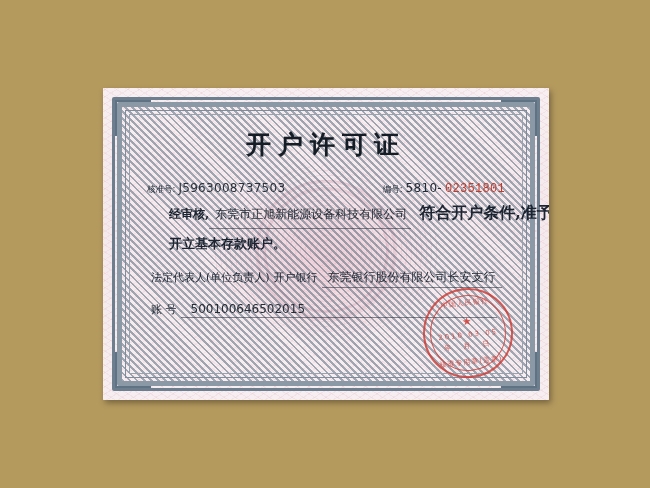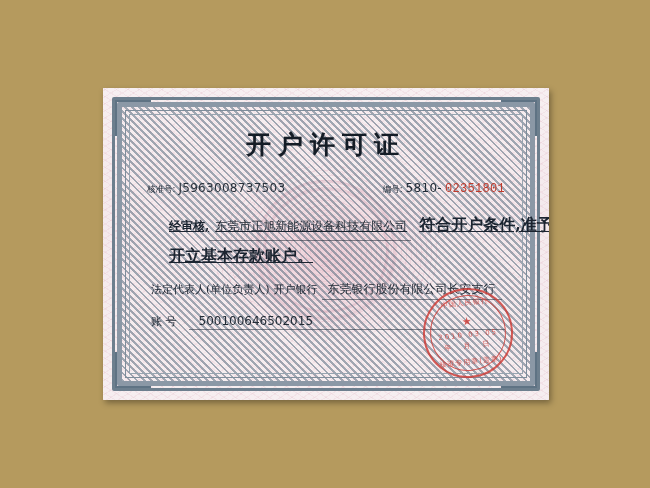--- a/index.html
+++ b/index.html
@@ -118,26 +118,25 @@
     padding: 0 10px;
     font-size: 8.5px;
   }
   .meta-block { display: flex; align-items: baseline; gap: 3px; }
   .meta-label { font-size: 8.5px; color: #202a36; }
   .meta-value { font-size: 12px; color: #2a323c; letter-spacing: 0.3px; }
   .meta-value.red { color: #c0392b; font-family: Liberation Mono, monospace; }
   .code-prefix { color: #202a36; }
 
   #body-block {
-    margin-top: 16px;
+    margin-top: 4px;
     padding: 0 6px;
     font-size: 11.5px;
     line-height: 26px;
     font-family: "DejaVu Serif", serif;
-    text-decoration: underline;
   }
   .line {
     display: flex;
     align-items: baseline;
     white-space: nowrap;
   }
   .lead {
     font-size: 12px;
     font-weight: 600;
     padding-left: 26px;
@@ -153,40 +152,40 @@
   }
   .fill.wide { min-width: 150px; }
   .fill.long { min-width: 190px; }
   .fill.account { min-width: 300px; text-align: left; padding-left: 10px; }
   .tail {
     font-size: 16px;
     font-weight: 600;
     padding-left: 8px;
   }
   .row2 {
-    font-size: 16px;
+    font-size: 13px;
     font-weight: 600;
     padding-left: 26px;
     margin-top: 2px;
   }
   #field-row {
     display: flex;
     align-items: baseline;
     margin-top: 12px;
     padding-left: 14px;
     gap: 4px;
     font-size: 11px;
   }
   .field-label { font-size: 11px; font-family: "DejaVu Serif", serif; }
   #account-row {
     display: flex;
     align-items: baseline;
     margin-top: 14px;
     padding-left: 14px;
-    gap: 12px;
+    gap: 4px;
     font-size: 11px;
   }
   
   #seal {
     position: absolute;
     right: 36px;
     bottom: 22px;
     width: 86px;
     height: 86px;
     border: 2px solid #cf3b35;

